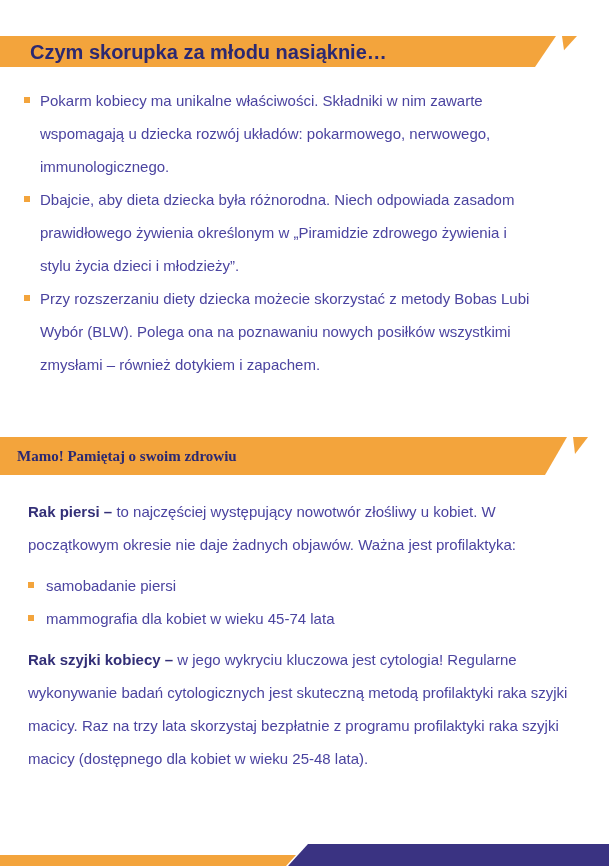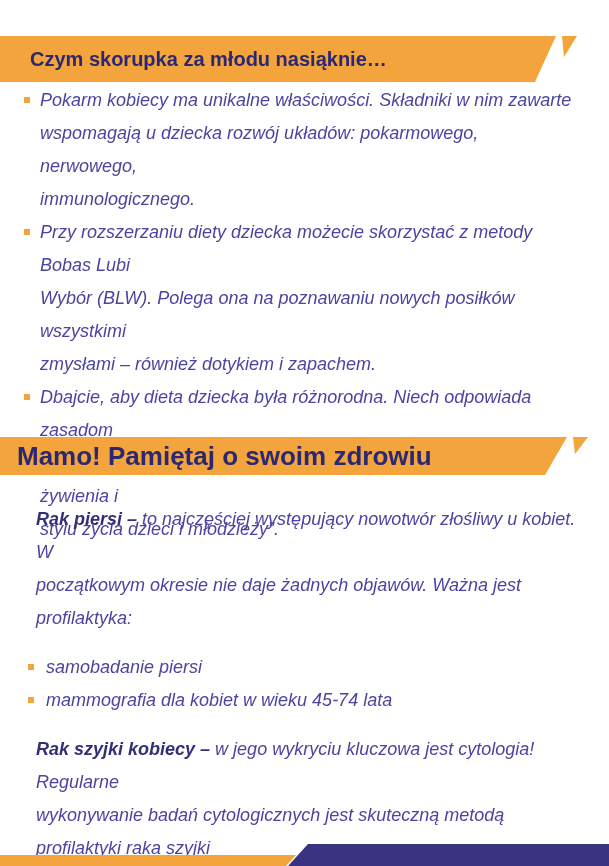--- a/index.html
+++ b/index.html
@@ -17,36 +17,36 @@
   }
   
   .banner{position:absolute;left:0;width:609px;}
   .banner svg{position:absolute;inset:0;width:100%;height:100%;color:var(--accent-orange);}
   .banner svg polygon{fill:currentColor;}
   .banner h1{
     position:absolute;top:50%;transform:translateY(-50%);margin:0;
     color:var(--title-navy);font-weight:bold;letter-spacing:0;
     font-family:"Liberation Sans",sans-serif;
   }
-  .banner1{top:36px;height:46px;border-radius:14px;}
+  .banner1{top:36px;height:31px;border-radius:14px;}
   .banner1 h1{left:30px;font-size:20px;}
   .banner2{top:437px;height:38px;}
-  .banner2 h1{left:17px;font-size:26px;}
+  .banner2 h1{left:17px;font-size:15px;font-family:Liberation Serif, serif;}
   
-  .bodytext{font-size:18px;line-height:33px;color:var(--body-purple);font-style:italic;}
+  .bodytext{font-size:15px;line-height:33px;color:var(--body-purple);}
   ul.blist{list-style:none;margin:0;padding:0;}
   ul.blist li{position:relative;white-space:pre-line;}
   .sq{
     position:absolute;width:6px;height:6px;background:var(--accent-orange);
     top:13px;left:0;
   }
   .list1{position:absolute;top:84px;left:24px;width:556px;}
   .list1 li{padding-left:16px;}
   .sec2{position:absolute;top:487px;left:20px;width:578px;}
-  .sec2 p{margin:16px;white-space:pre-line;}
+  .sec2 p{margin:8px;white-space:pre-line;}
   .sec2 b, .list1 b, .list2 b{color:var(--lead-navy);font-weight:bold;}
   .list2 li{padding-left:26px;}
   .list2 .sq{left:8px;}
   
   .footer-orange{
     position:absolute;left:0;bottom:0;width:296px;height:11px;
     background:var(--accent-orange);
     clip-path:polygon(0 0,296px 0,286px 11px,0 11px);
   }
   .footer-navy{
@@ -65,26 +65,26 @@
       <polygon points="0,0 556,0 535,35 0,35"></polygon>
       <polygon points="562,0 577,0 564,16"></polygon>
     </svg>
     <h1>Czym skorupka za młodu nasiąknie…</h1>
   </div>
 
   <ul class="blist list1 bodytext">
     <li><span class="sq"></span><span>Pokarm kobiecy ma unikalne właściwości. Składniki w nim zawarte
 wspomagają u dziecka rozwój układów: pokarmowego, nerwowego,
 immunologicznego.</span></li>
+    <li><span class="sq"></span><span>Dbajcie, aby dieta dziecka była różnorodna. Niech odpowiada zasadom
+prawidłowego żywienia określonym w „Piramidzie zdrowego żywienia i
+stylu życia dzieci i młodzieży”.</span></li>
     <li><span class="sq"></span><span>Przy rozszerzaniu diety dziecka możecie skorzystać z metody Bobas Lubi
 Wybór (BLW). Polega ona na poznawaniu nowych posiłków wszystkimi
 zmysłami – również dotykiem i zapachem.</span></li>
-    <li><span class="sq"></span><span>Dbajcie, aby dieta dziecka była różnorodna. Niech odpowiada zasadom
-prawidłowego żywienia określonym w „Piramidzie zdrowego żywienia i
-stylu życia dzieci i młodzieży”.</span></li>
   </ul>
 
   <div class="banner banner2">
     <svg viewBox="0 0 609 38" preserveAspectRatio="none">
       <polygon points="0,0 567,0 545,38 0,38"></polygon>
       <polygon points="573,0 588,0 575,17"></polygon>
     </svg>
     <h1>Mamo! Pamiętaj o swoim zdrowiu</h1>
   </div>
 

